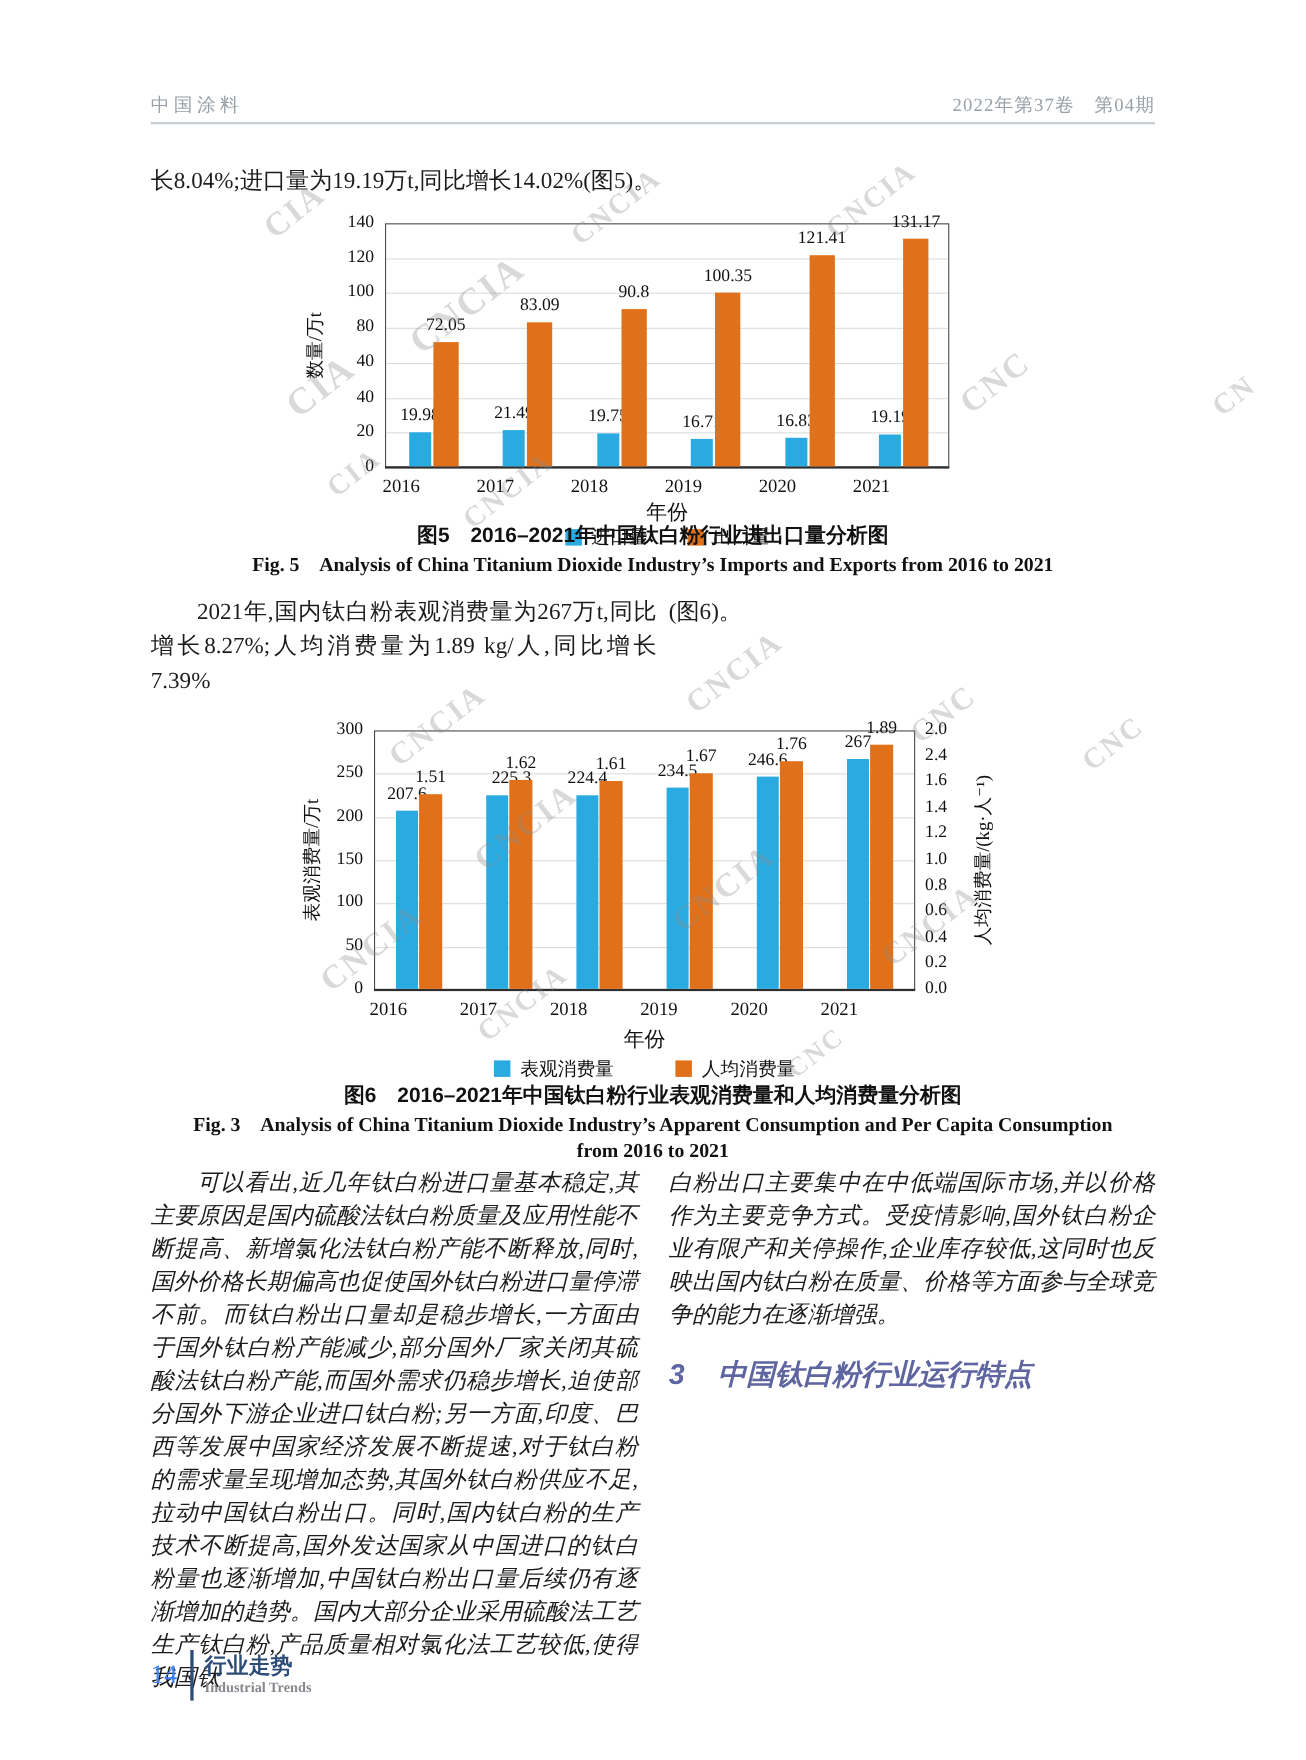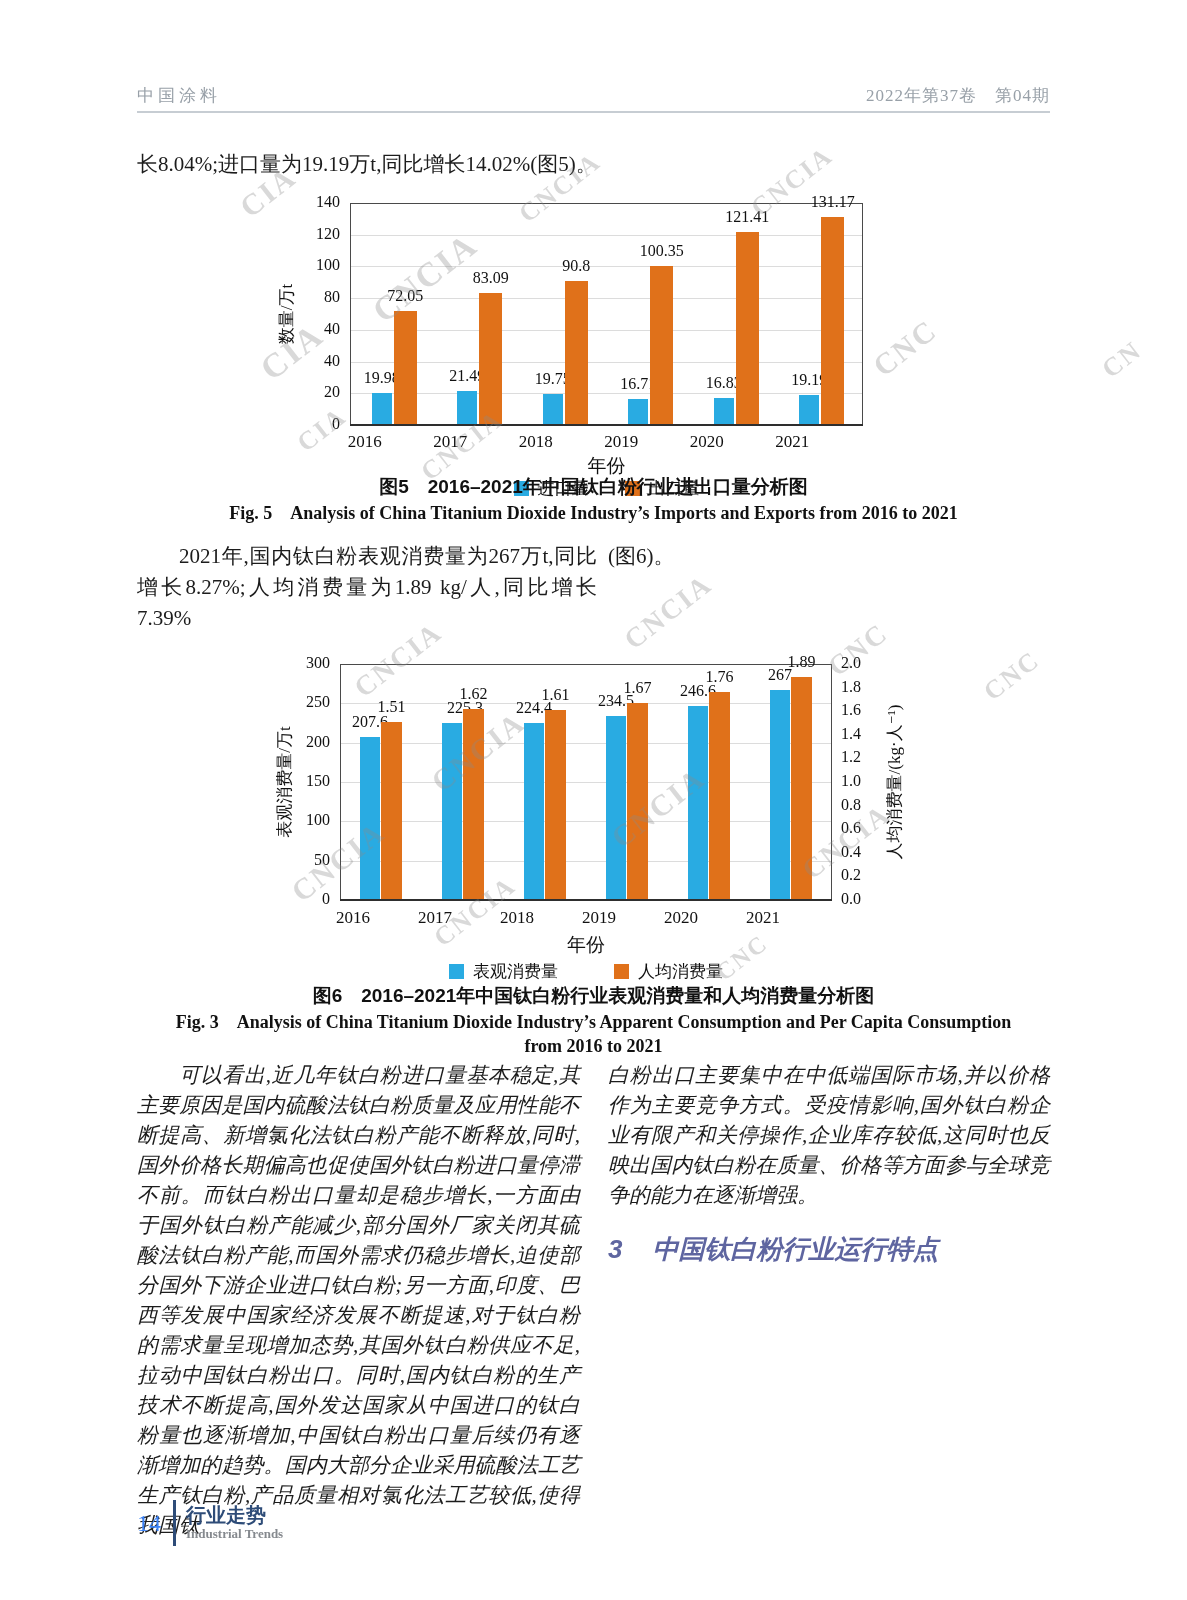--- a/index.html
+++ b/index.html
@@ -161,21 +161,21 @@
     <div class="c-tick" style="left: 2px; top: 24px; width: 50px;">300</div>
     <div class="c-tick-r" style="left: 563px; top: 260px; width: 44px;">0.0</div>
     <div class="c-tick-r" style="left: 563px; top: 236.4px; width: 44px;">0.2</div>
     <div class="c-tick-r" style="left: 563px; top: 212.8px; width: 44px;">0.4</div>
     <div class="c-tick-r" style="left: 563px; top: 189.2px; width: 44px;">0.6</div>
     <div class="c-tick-r" style="left: 563px; top: 165.6px; width: 44px;">0.8</div>
     <div class="c-tick-r" style="left: 563px; top: 142px; width: 44px;">1.0</div>
     <div class="c-tick-r" style="left: 563px; top: 118.4px; width: 44px;">1.2</div>
     <div class="c-tick-r" style="left: 563px; top: 94.8px; width: 44px;">1.4</div>
     <div class="c-tick-r" style="left: 563px; top: 71.2px; width: 44px;">1.6</div>
-    <div class="c-tick-r" style="left: 563px; top: 47.6px; width: 44px;">1.8</div>
+    <div class="c-tick-r" style="left: 563px; top: 47.6px; width: 44px;">2.4</div>
     <div class="c-tick-r" style="left: 563px; top: 24px; width: 44px;">2.0</div>
     <div class="c-bar" style="left: 82px; top: 106.688px; width: 20px; height: 162.312px; background: rgb(41, 171, 226);"></div>
     <div class="c-val" style="left: 47px; top: 82.688px; width: 90px;">207.6</div>
     <div class="c-bar" style="left: 164px; top: 92.764px; width: 20px; height: 176.236px; background: rgb(41, 171, 226);"></div>
     <div class="c-val" style="left: 142px; top: 68.764px; width: 90px;">225.3</div>
     <div class="c-bar" style="left: 246px; top: 93.472px; width: 20px; height: 175.528px; background: rgb(41, 171, 226);"></div>
     <div class="c-val" style="left: 211px; top: 69.472px; width: 90px;">224.4</div>
     <div class="c-bar" style="left: 328px; top: 85.5267px; width: 20px; height: 183.473px; background: rgb(41, 171, 226);"></div>
     <div class="c-val" style="left: 293px; top: 61.5267px; width: 90px;">234.5</div>
     <div class="c-bar" style="left: 410px; top: 76.008px; width: 20px; height: 192.992px; background: rgb(41, 171, 226);"></div>

